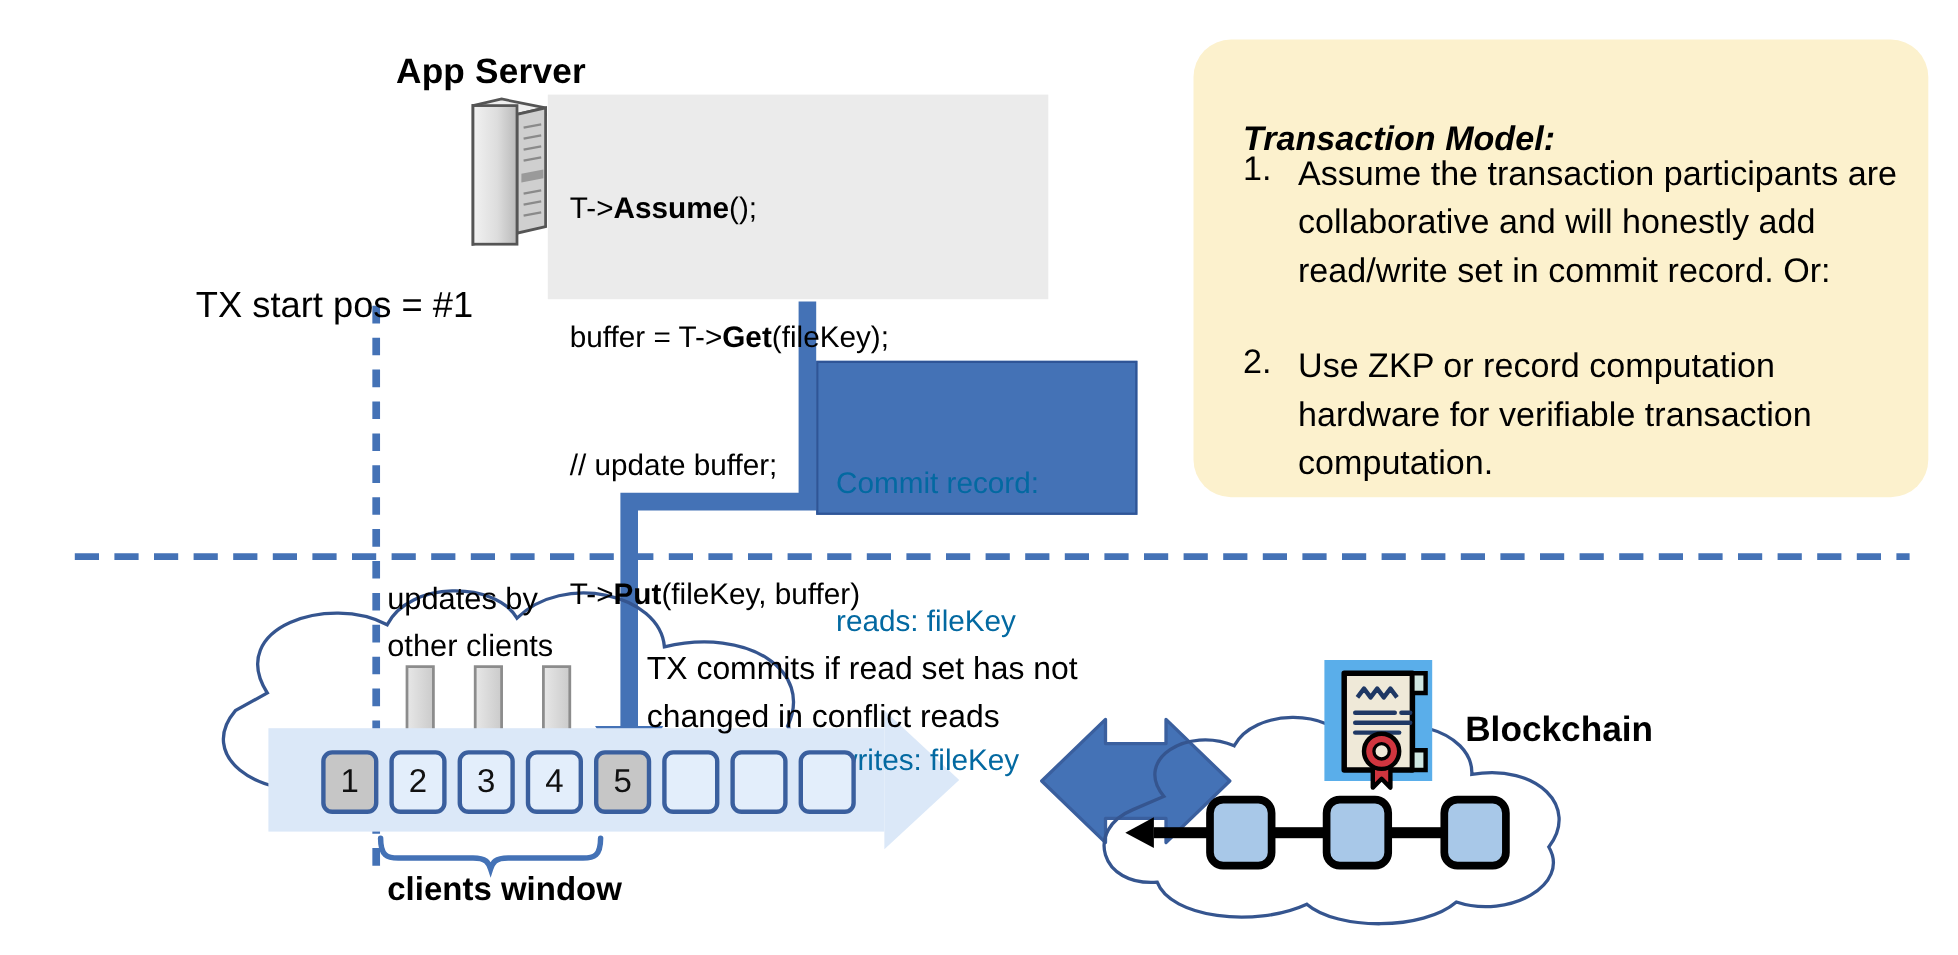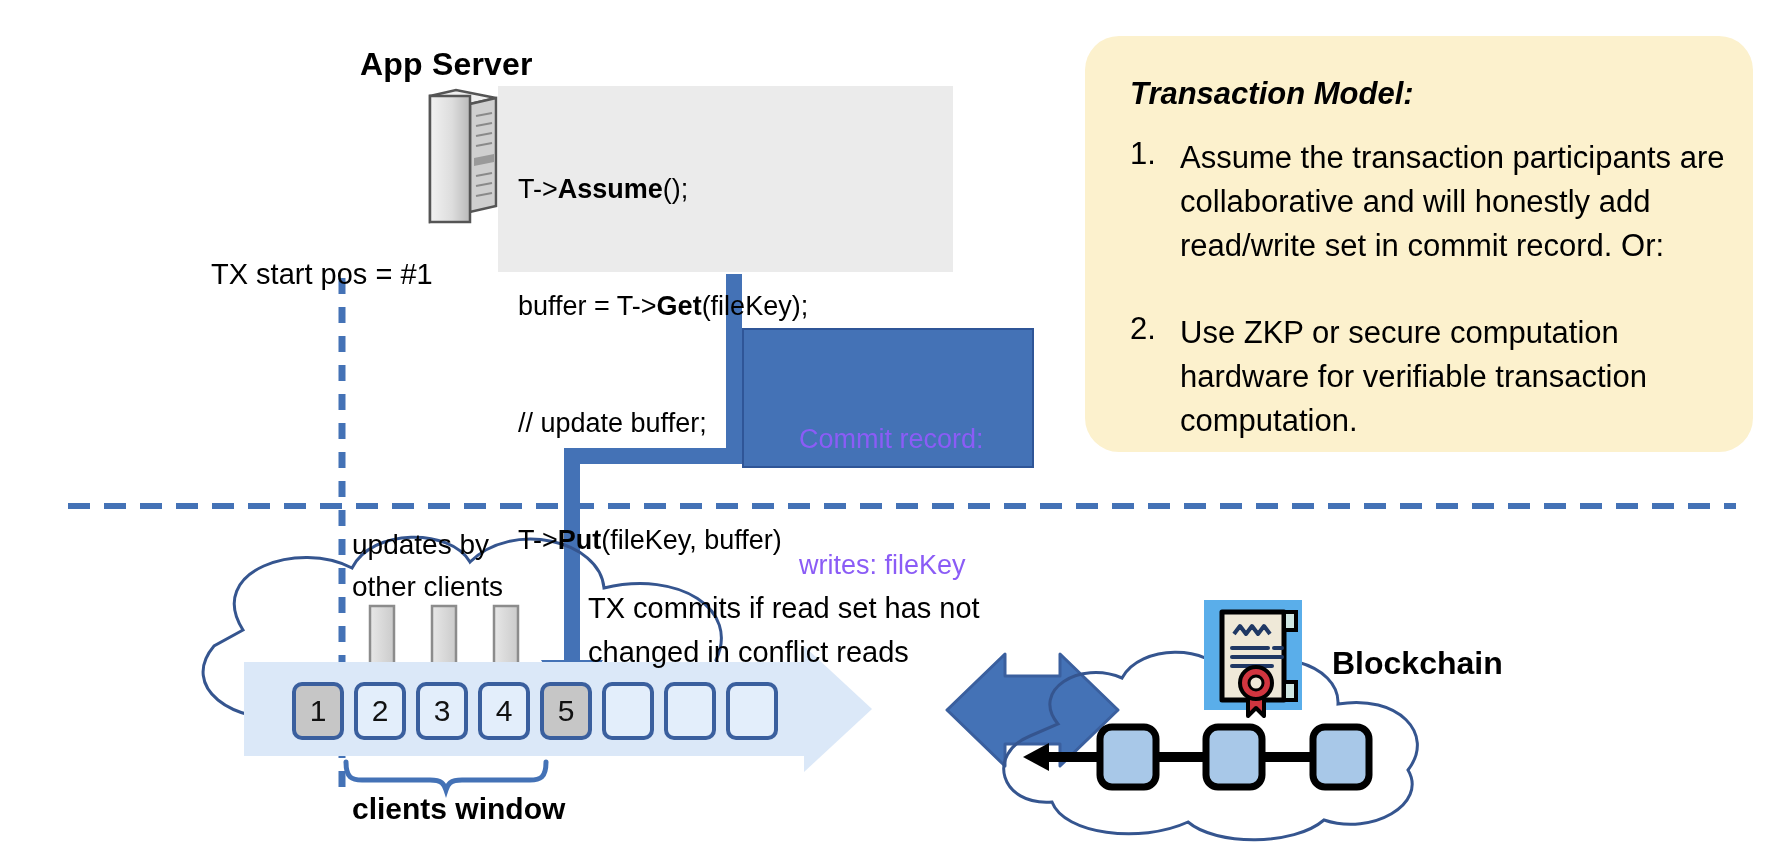--- a/index.html
+++ b/index.html
@@ -10,30 +10,30 @@
 
   
   #app-server-title{left:360px;top:46px;font-size:32px;font-weight:bold;letter-spacing:.2px;}
 
   
   #code-panel{left:498px;top:86px;width:455px;height:186px;background:#ebebeb;}
   #code-lines{left:518px;top:92px;font-size:27px;line-height:39px;white-space:pre;}
   #code-lines b{font-weight:bold;}
 
   
-  #tx-start-label{left:178px;top:258px;font-size:29px;margin-left:33px;}
+  #tx-start-label{left:178px;top:258px;font-size:33px;}
 
   
   #commit-box{left:742px;top:328px;width:292px;height:140px;background:#4472b6;
               border:2px solid #2f5597;box-sizing:border-box;}
-  #commit-text{left:760px;top:334px;width:280px;font-size:27px;line-height:42px;color:#8b5cf6;white-space:pre;margin-left:39px;}
+  #commit-text{left:760px;top:334px;width:280px;font-size:27px;line-height:42px;color:#0369a1;white-space:pre;}
 
   
   #tm-box{left:1085px;top:36px;width:668px;height:416px;background:#fcf1cd;border-radius:34px;}
-  #tm-title{left:1130px;top:76px;font-size:31px;font-style:italic;font-weight:bold;}
+  #tm-title{left:1130px;top:108px;font-size:31px;font-style:italic;font-weight:bold;}
   .tm-item{position:absolute;font-size:31px;line-height:44px;}
   .tm-num{position:absolute;font-size:31px;}
   #tm-i1-num{left:1130px;top:136px;}
   #tm-i1{left:1180px;top:136px;width:560px;}
   #tm-i2-num{left:1130px;top:311px;}
   #tm-i2{left:1180px;top:311px;width:560px;}
 
   
   #updates-label{left:352px;top:524px;font-size:28px;line-height:42px;white-space:pre;}
   #tx-commits-label{left:588px;top:586px;font-size:29px;line-height:44px;white-space:pre;}
@@ -194,29 +194,30 @@
   <div><span>buffer = T-&gt;</span><b>Get</b><span>(fileKey);</span></div>
   <div><span>// update buffer;</span></div>
   <div><span>T-&gt;</span><b>Put</b><span>(fileKey, buffer)</span></div>
 </div>
 
 <div class="abs" id="tx-start-label">TX start pos = #1</div>
 
 <div class="abs" id="commit-box"></div>
 <div class="abs" id="commit-text">
   <div>Commit record:</div>
+  <div>reads: fileKey</div>
   <div>writes: fileKey</div>
 </div>
 
 <div class="abs" id="tm-box"></div>
 <div class="abs" id="tm-title">Transaction Model:</div>
 <div class="tm-num" id="tm-i1-num">1.</div>
 <div class="tm-item" id="tm-i1">Assume the transaction participants are collaborative and will honestly add read/write set in commit record.  Or:</div>
 <div class="tm-num" id="tm-i2-num">2.</div>
-<div class="tm-item" id="tm-i2">Use ZKP or secure computation hardware for verifiable transaction computation.</div>
+<div class="tm-item" id="tm-i2">Use ZKP or record computation hardware for verifiable transaction computation.</div>
 
 <div class="abs" id="updates-label">updates by
 other clients</div>
 <div class="abs" id="tx-commits-label">TX commits if read set has not
 changed in conflict reads</div>
 <div class="abs" id="conflict-window-label">clients window</div>
 <div class="abs" id="blockchain-label">Blockchain</div>
 
 <div id="ledger-cells">
     <div class="cell gray" style="left: 292px; top: 682px;">1</div>

